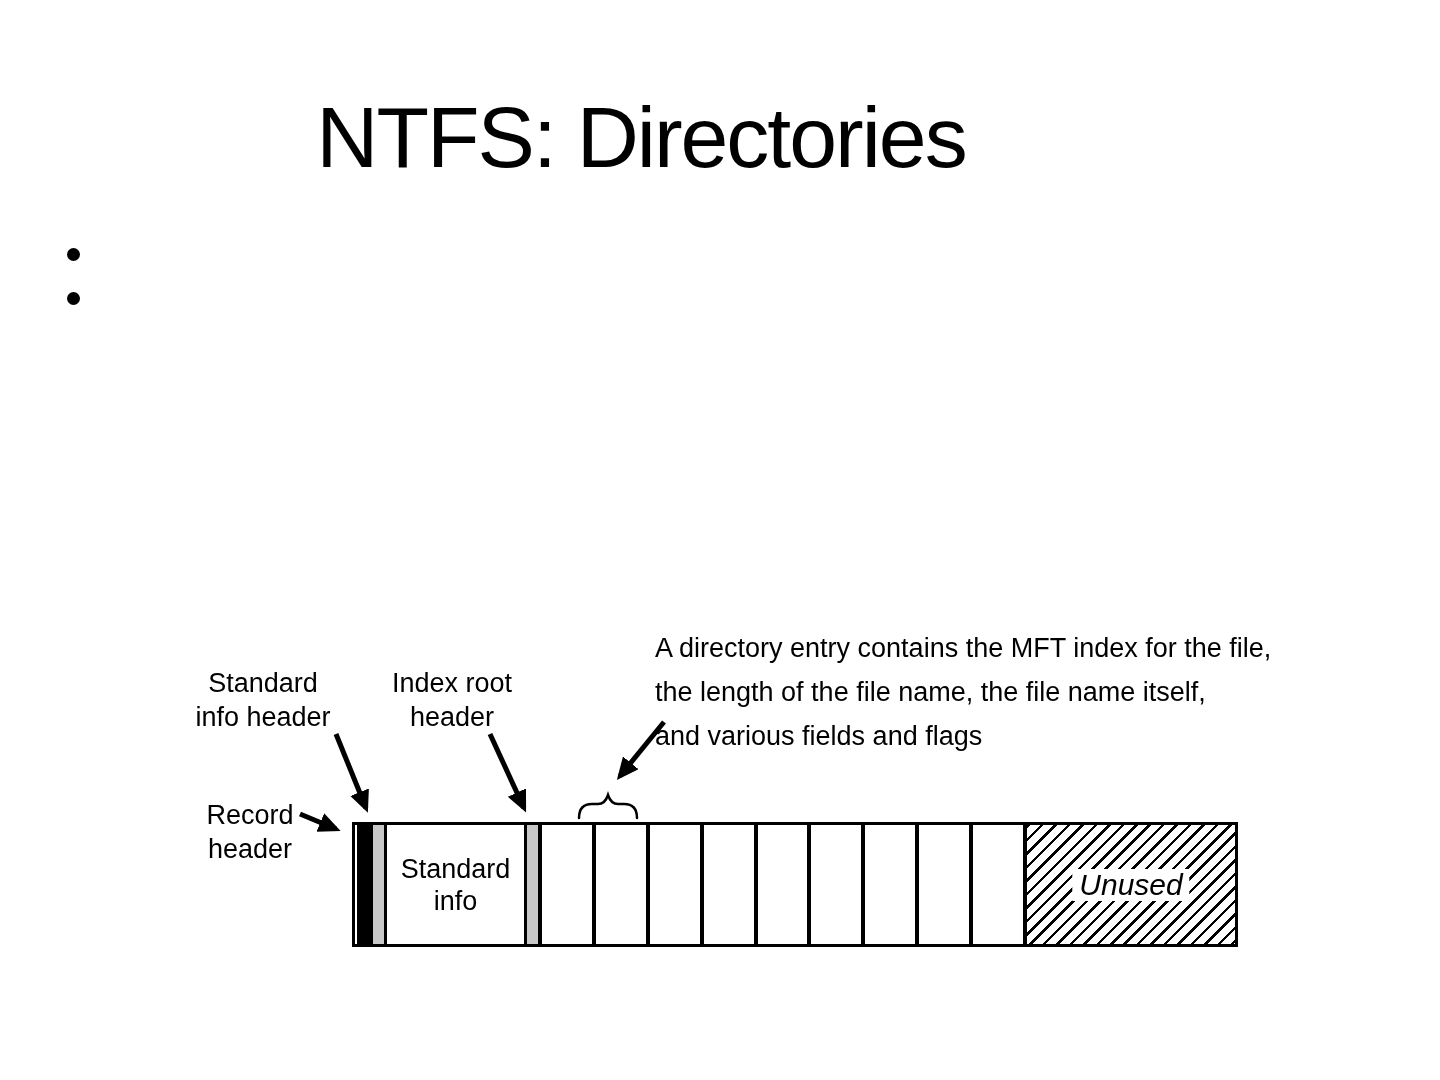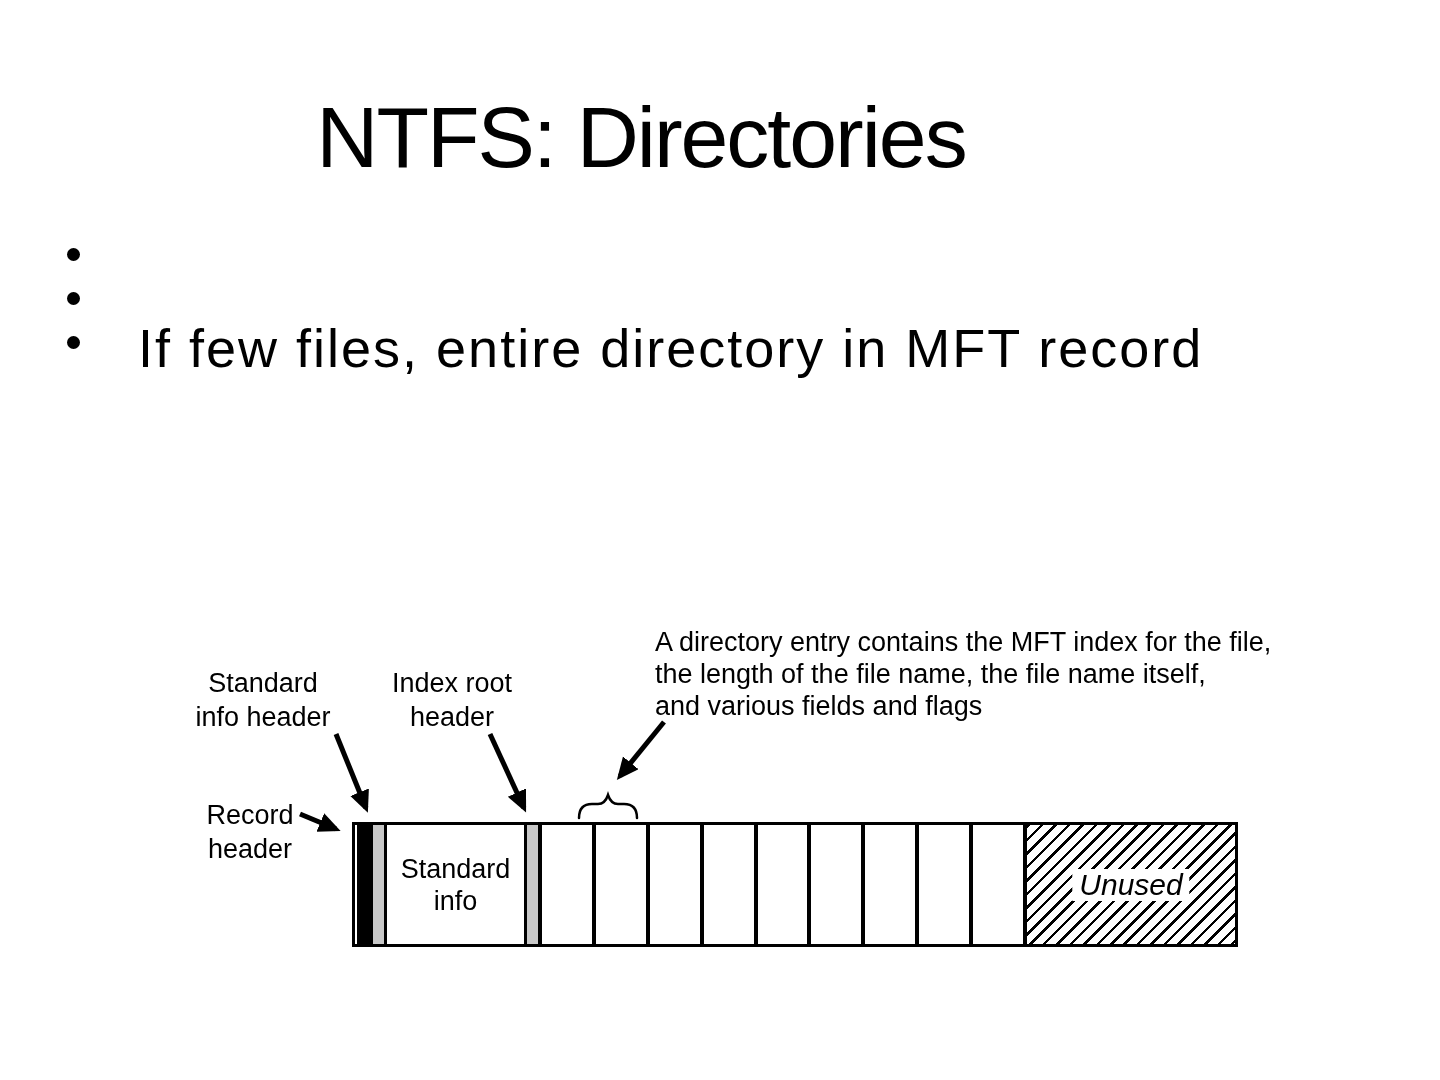--- a/index.html
+++ b/index.html
@@ -58,21 +58,21 @@
     text-align: center;
     white-space: pre-line;
   }
   .lbl-std   { left: 178px; top: 666px; width: 170px; }
   .lbl-index { left: 367px; top: 666px; width: 170px; }
   .lbl-rec   { left: 175px; top: 798px; width: 150px; }
   .annotation {
     position: absolute;
     left: 655px; top: 626px; width: 680px;
     font-size: 27px;
-    line-height: 32px;
+    line-height: 44px;
     text-align: left;
     white-space: pre-line;
   }
 
   
   .record-bar {
     position: absolute;
     left: 352px; top: 822px;
     width: 886px; height: 125px;
     border: 3px solid #000;
@@ -139,24 +139,20 @@
 
 <h1 class="slide-title">NTFS: Directories</h1>
 
 <ul class="bullets">
   <li class="bullet-item">
     <span class="bullet-dot"></span>
   </li>
   <li class="bullet-item">
     <span class="bullet-dot"></span>
   </li>
-  <li class="bullet-item">
-    <span class="bullet-dot"></span>
-    <span class="bullet-text">If few files, entire directory in MFT record</span>
-  </li>
 </ul>
 
 <div class="dlabel lbl-std">Standard
 info header</div>
 <div class="dlabel lbl-index">Index root
 header</div>
 <div class="dlabel lbl-rec">Record
 header</div>
 <div class="annotation">A directory entry contains the MFT index for the file,
 the length of the file name, the file name itself,

